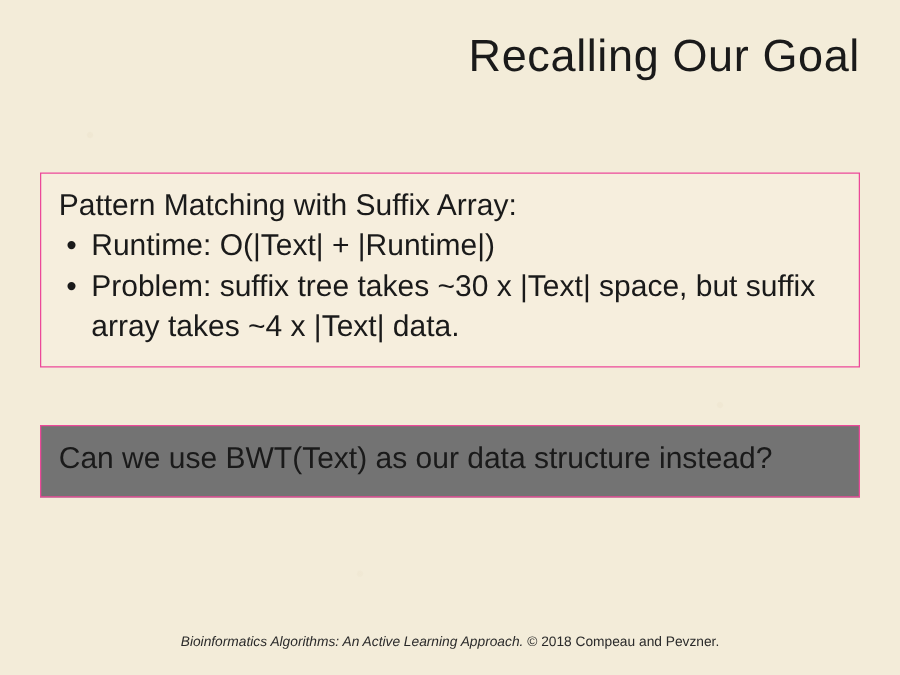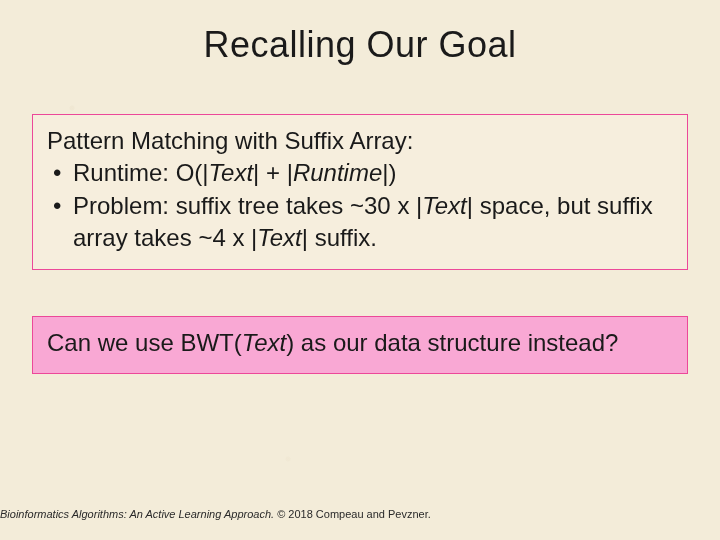--- a/index.html
+++ b/index.html
@@ -15,73 +15,74 @@
     position: relative;
   }
   .slide {
     width: 720px;
     height: 540px;
     padding: 20px 32px 0 32px;
   }
   .title {
     font-size: 36px;
     font-weight: 400;
-    text-align: center;
+    text-align: right;
     margin-top: 4px;
-    margin-bottom: 48px;
+    margin-bottom: 72px;
     letter-spacing: 0.5px;
   }
   .box {
     border: 1px solid #ec4899;
     padding: 10px 14px 14px 14px;
     font-size: 24px;
     line-height: 1.35;
     margin-bottom: 46px;
   }
   .box-cream {
     background: #f6eedd;
   }
   .box-pink {
-    background: #f9a8d4;
+    background: #737373;
     margin-bottom: 0;
   }
   .bullet-list { list-style: none; }
   .bullet-list li { position: relative; padding-left: 26px; }
   .bullet-list li::before {
     content: "•";
     position: absolute;
     left: 6px;
     top: 0;
   }
-  .ital { font-style: italic; }
+  .ital { }
   .footer {
     position: absolute;
     bottom: 20px;
     left: 0;
     right: 0;
+    text-align: center;
     font-size: 11px;
     color: #2a2a2a;
   }
   .footer .ital { font-style: italic; }
 </style>
 </head>
 <body>
 
 <div class="slide">
 
   <h1 class="title">Recalling Our Goal</h1>
 
   <div class="box box-cream">
     <div>Pattern Matching with Suffix Array:</div>
     <ul class="bullet-list">
       <li>
         <span>Runtime: O(|</span><span class="ital">Text</span><span>| + |</span><span class="ital">Runtime</span><span>|)</span>
       </li>
       <li>
-        <span>Problem: suffix tree takes ~30 x |</span><span class="ital">Text</span><span>| space, but suffix array takes ~4 x |</span><span class="ital">Text</span><span>| suffix.</span>
+        <span>Problem: suffix tree takes ~30 x |</span><span class="ital">Text</span><span>| space, but suffix array takes ~4 x |</span><span class="ital">Text</span><span>| data.</span>
       </li>
     </ul>
   </div>
 
   <div class="box box-pink">
     <span>Can we use BWT(</span><span class="ital">Text</span><span>) as our data structure instead?</span>
   </div>
 
   <div class="footer">
     <span class="ital">Bioinformatics Algorithms: An Active Learning Approach.</span><span> © 2018 Compeau and Pevzner.</span>

